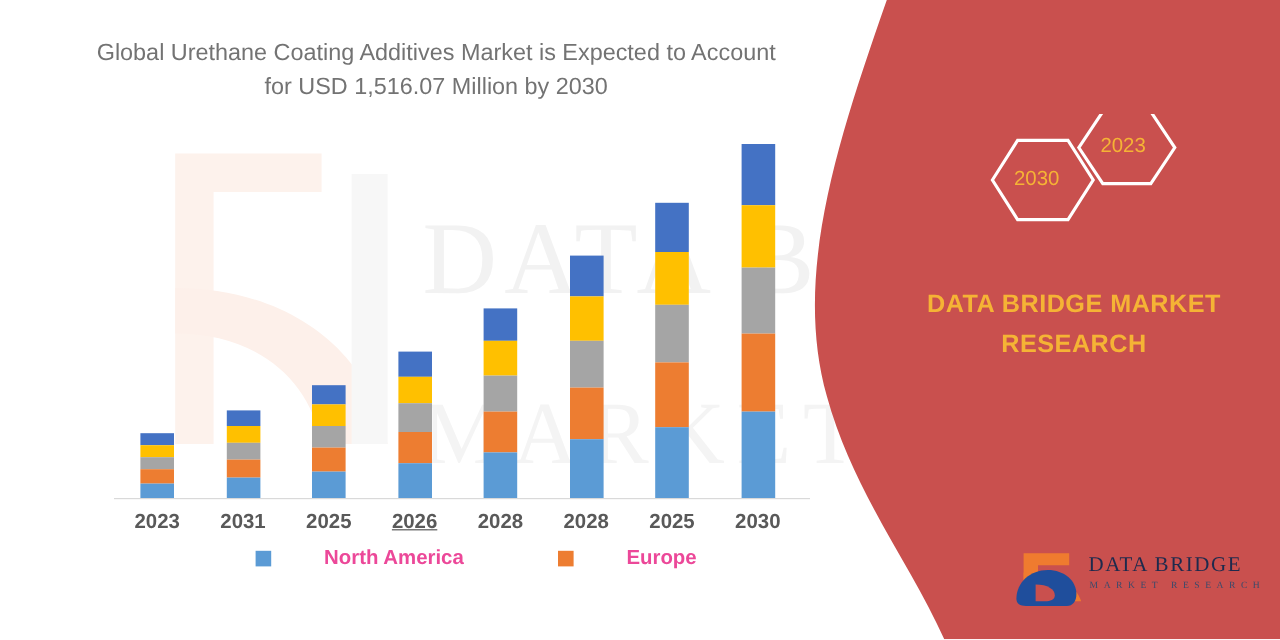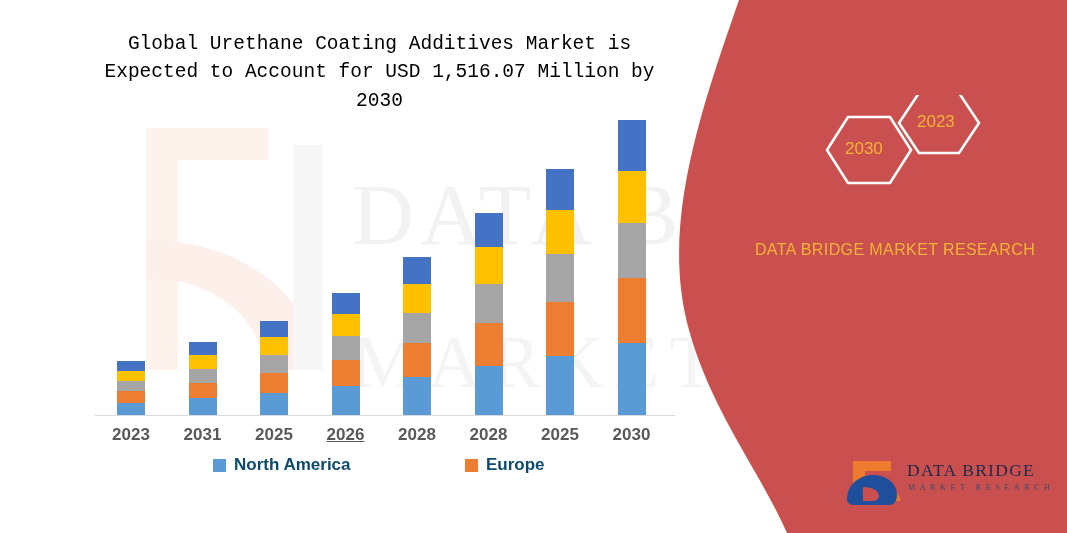--- a/index.html
+++ b/index.html
@@ -42,27 +42,27 @@
   }
   .wm-mark {
     position: absolute;
     left: 118px; top: 120px;
     width: 215px; height: 275px;
   }
 
   
   .chart-title {
     position: absolute;
-    left: 92px; top: 30px;
+    left: 76px; top: 30px;
     width: 575px;
     text-align: center;
     font-size: 19.5px;
     line-height: 1.45;
-    color: #000000;
-    font-family: Liberation Mono, monospace;
+    color: #737373;
+    font-family: Liberation Sans, sans-serif;
   }
 
   .plot {
     position: absolute;
     left: 95px; top: 120px;
     width: 580px; height: 296px;
   }
   .axis-line {
     position: absolute;
     left: 0; bottom: 0;
@@ -102,22 +102,23 @@
     position: absolute;
     top: 0;
     display: flex;
     align-items: center;
     gap: 8px;
   }
   .legend-swatch { width: 13px; height: 13px; }
   .legend-label {
     font-size: 17px;
     font-weight: bold;
-    color: #0c4a6e;
-    white-space: nowrap;
+    color: #ec4899;
+    white-space: nowrap;
+    margin-left: 36px;
   }
 
   .footer {
     position: absolute;
     left: 84px; top: 508px;
     width: 600px; height: 16px;
   }
   .footer-left, .footer-right {
     position: absolute; top: 0;
     font-size: 8.2px;
@@ -155,24 +156,25 @@
     position: absolute;
     font-size: 17px;
     color: #f5b335;
     white-space: nowrap;
   }
   .brand {
     position: absolute;
     left: 72px; top: 238px;
     width: 312px;
     text-align: center;
-    font-size: 16px;
+    font-size: 21px;
     line-height: 1.55;
     letter-spacing: 0.4px;
     color: #f5b335;
+    font-weight: bold;
   }
   .logo {
     position: absolute;
     left: 172px; top: 455px;
     width: 212px; height: 52px;
   }
   .logo-text {
     position: absolute;
     left: 68px; top: 5px;
     font-family: "Liberation Serif", serif;

